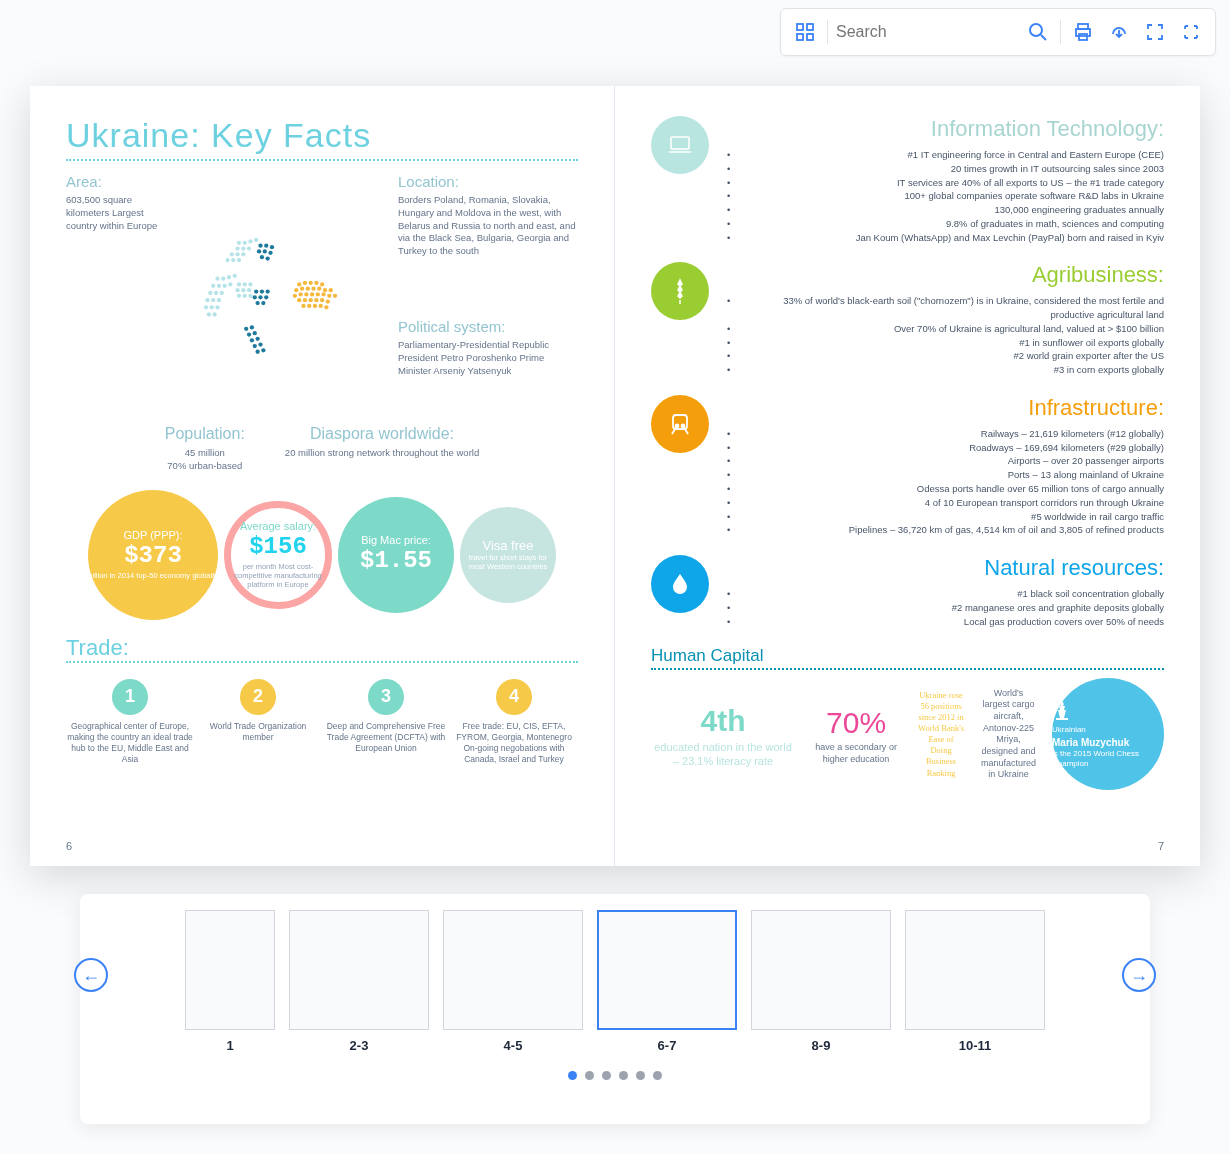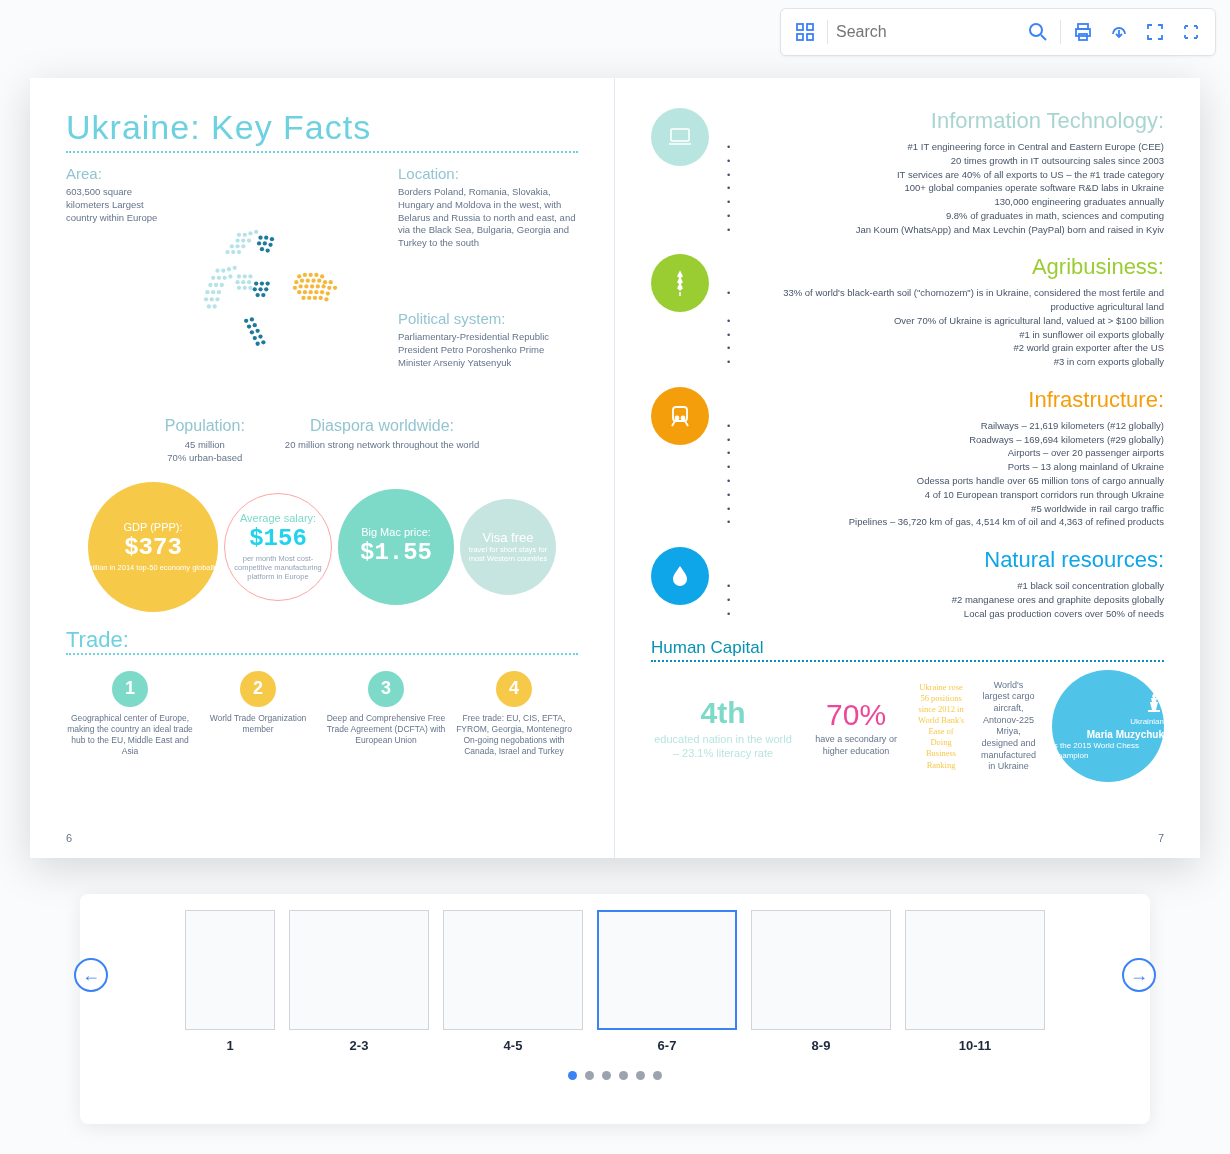--- a/index.html
+++ b/index.html
@@ -5,21 +5,21 @@
 * { box-sizing: border-box; margin: 0; padding: 0; }
 body { font-family: -apple-system, BlinkMacSystemFont, "Segoe UI", Arial, sans-serif; background: #fafbfc; width: 1230px; height: 1154px; position: relative; overflow: hidden; }
 
 
 .toolbar { position: absolute; top: 8px; right: 14px; height: 48px; background: #fff; border: 1px solid #e0e4e8; border-radius: 6px; display: flex; align-items: center; padding: 0 10px; gap: 8px; box-shadow: 0 1px 3px rgba(0,0,0,0.05); }
 .tb-btn { width: 28px; height: 28px; display: flex; align-items: center; justify-content: center; color: #3b82f6; cursor: pointer; }
 .tb-sep { width: 1px; height: 24px; background: #e0e4e8; }
 .search-box { width: 180px; height: 30px; border: none; outline: none; font-size: 16px; color: #64748b; }
 
 
-.spread { position: absolute; top: 78px; left: 30px; width: 1170px; height: 780px; display: flex; box-shadow: 0 10px 40px rgba(0,0,0,0.15); }
+.spread { position: absolute; top: 86px; left: 30px; width: 1170px; height: 780px; display: flex; box-shadow: 0 10px 40px rgba(0,0,0,0.15); }
 .page { width: 585px; height: 780px; background: #fff; padding: 30px 36px 24px 36px; position: relative; font-size: 10px; color: #475569; }
 .page-left { border-right: 1px solid #e2e8f0; }
 
 
 .title { font-size: 34px; font-weight: 300; color: #6dd1e0; letter-spacing: 1px; margin-bottom: 4px; }
 .dotted-div { border-bottom: 2px dotted #6dd1e0; margin-bottom: 12px; }
 
 .lrow1 { display: flex; gap: 30px; }
 .l-area { width: 100px; }
 .map-block { flex: 1; min-height: 240px; position: relative; }
@@ -30,21 +30,21 @@
 
 .map-svg { width: 100%; height: 240px; }
 
 .lrow-pop { display: flex; gap: 40px; margin-top: 10px; justify-content: center; }
 .pop-col, .dias-col { text-align: center; }
 .pop-col .sub-h, .dias-col .sub-h { font-size: 16px; }
 
 .bubbles { display: flex; gap: 6px; margin-top: 12px; align-items: center; justify-content: center; position: relative; height: 140px; }
 .bubble { border-radius: 50%; display: flex; flex-direction: column; align-items: center; justify-content: center; text-align: center; color: #fff; line-height: 1.2; }
 .bub1 { width: 130px; height: 130px; background: #f7c948; }
-.bub2 { width: 108px; height: 108px; background: #fff; border: 1px solid #fca5a5; color: #22d3ee; }
+.bub2 { width: 108px; height: 108px; background: #fff; border: 7px solid #fca5a5; color: #22d3ee; }
 .bub3 { width: 116px; height: 116px; background: #7dd9c8; }
 .bub4 { width: 96px; height: 96px; background: #c7e5e0; color: #fff; align-items: center; }
 .bub-title { font-size: 11px; }
 .bub-val { font-size: 24px; font-weight: 700; font-family: Liberation Mono, monospace; }
 .bub-sm { font-size: 7.5px; }
 
 .trade-h { font-size: 22px; color: #6dd1e0; margin-top: 10px; border-bottom: 2px dotted #6dd1e0; display: inline-block; width: 100%; }
 .trade-row { display: flex; justify-content: space-between; margin-top: 16px; position: relative; }
 .trade-item { width: 25%; text-align: center; font-size: 8.5px; color: #64748b; line-height: 1.3; position: relative; }
 .trade-num { width: 36px; height: 36px; border-radius: 50%; color: #fff; font-size: 18px; font-weight: 700; display: inline-flex; align-items: center; justify-content: center; margin-bottom: 6px; }
@@ -67,21 +67,21 @@
 .ic-inf { background: #f59e0b; } .h-inf { color: #f59e0b; }
 .ic-nr { background: #0ea5e9; } .h-nr { color: #0ea5e9; }
 
 .human-h { font-size: 17px; color: #0891b2; margin-bottom: 2px; border-bottom: 2px dotted #0891b2; padding-bottom: 2px; }
 .human-row { display: flex; gap: 16px; align-items: center; margin-top: 8px; }
 .hcard { text-align: center; font-size: 9px; color: #64748b; line-height: 1.3; }
 .hc1 .big { font-size: 30px; font-weight: 700; color: #7dd9c8; }
 .hc1 .mid { font-size: 11px; color: #b8e5e0; }
 .hc2 .big { font-size: 30px; font-weight: 300; color: #ec4899; }
 .hc3 { font-size: 8.5px; color: #f7c948; font-family: Liberation Serif, serif; }
-.chess { width: 112px; height: 112px; border-radius: 50%; background: #4fc3e8; color: #fff; display: flex; flex-direction: column; align-items: flex-end; justify-content: center; font-size: 8px; line-height: 1.3; flex-shrink: 0; }
+.chess { width: 112px; height: 112px; border-radius: 50%; background: #4fc3e8; color: #fff; display: flex; flex-direction: column; align-items: flex-start; justify-content: center; font-size: 8px; line-height: 1.3; flex-shrink: 0; }
 
 
 .thumb-bar { position: absolute; bottom: 30px; left: 80px; right: 80px; height: 230px; background: #fff; border-radius: 8px; box-shadow: 0 4px 20px rgba(0,0,0,0.08); padding: 16px 40px; }
 .thumb-row { display: flex; gap: 14px; justify-content: center; }
 .thumb { border: 1px solid #d1d5db; background: #fff; cursor: pointer; }
 .thumb.active { border: 2px solid #3b82f6; }
 .thumb-single { width: 90px; height: 120px; }
 .thumb-double { width: 140px; height: 120px; }
 .thumb-preview { width: 100%; height: 100%; background: #f8fafc; display: flex; align-items: center; justify-content: center; font-size: 8px; color: #cbd5e1; position: relative; overflow: hidden; }
 .thumb-label { text-align: center; font-size: 13px; font-weight: 700; color: #1e293b; margin-top: 8px; }
@@ -354,21 +354,21 @@
       <div class="sect-body">
         <div class="sect-h h-inf">Infrastructure:</div>
         <ul id="inf-list">
             <li>Railways – 21,619 kilometers (#12 globally)</li>
             <li>Roadways – 169,694 kilometers (#29 globally)</li>
             <li>Airports – over 20 passenger airports</li>
             <li>Ports – 13 along mainland of Ukraine</li>
             <li>Odessa ports handle over 65 million tons of cargo annually</li>
             <li>4 of 10 European transport corridors run through Ukraine</li>
             <li>#5 worldwide in rail cargo traffic</li>
-            <li>Pipelines – 36,720 km of gas, 4,514 km of oil and 4,363 of refined products</li>
+            <li>Pipelines – 36,720 km of gas, 4,514 km of oil and 3,805 of refined products</li>
           </ul>
       </div>
     </div>
     <div class="sect">
       <div class="icon-c ic-nr">
           <svg width="30" height="30" viewBox="0 0 30 30" fill="#fff">
             <path d="M15 5c-4 6-7 9-7 13a7 7 0 0 0 14 0c0-4-3-7-7-13z"></path>
           </svg>
         </div>
       <div class="sect-body">

